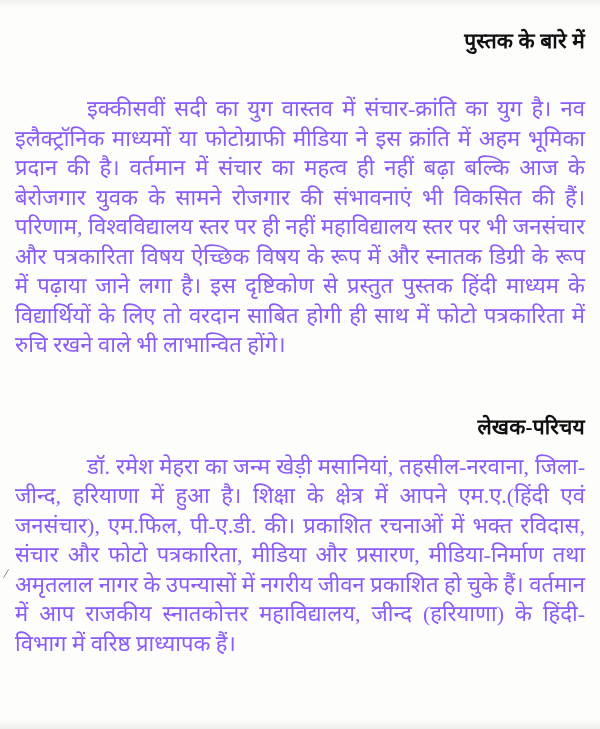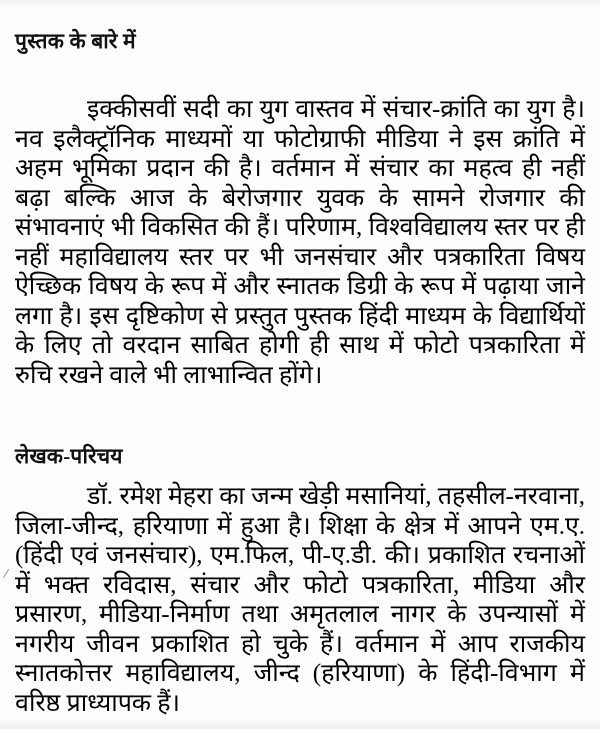--- a/index.html
+++ b/index.html
@@ -13,41 +13,41 @@
     height: 729px;
     margin: 0 auto;
     background: #fdfdfc;
     box-sizing: border-box;
     padding: 26px 15px 20px 15px;
     font-family: "Liberation Serif", "DejaVu Serif", serif;
     color: #141414;
     overflow: hidden;
   }
   .heading {
-    text-align: left;
+    text-align: right;
     font-weight: bold;
     font-size: 21px;
     letter-spacing: 0.2px;
     margin: 0;
     color: #101010;
   }
   .heading-top {
     margin-bottom: 40px;
   }
   .heading-mid {
     margin-top: 15px;
     margin-bottom: 12px;
   }
   .para {
-    font-size: 25px;
+    font-size: 22px;
     line-height: 29.5px;
     text-align: justify;
     text-justify: inter-word;
     margin: 0;
-    color: #000000;
+    color: #8b5cf6;
   }
   .para.first {
     margin-bottom: 52px;
   }
   .para .lead-indent {
     display: inline-block;
     width: 72px;
   }
   .author-name {
     font-weight: normal;

